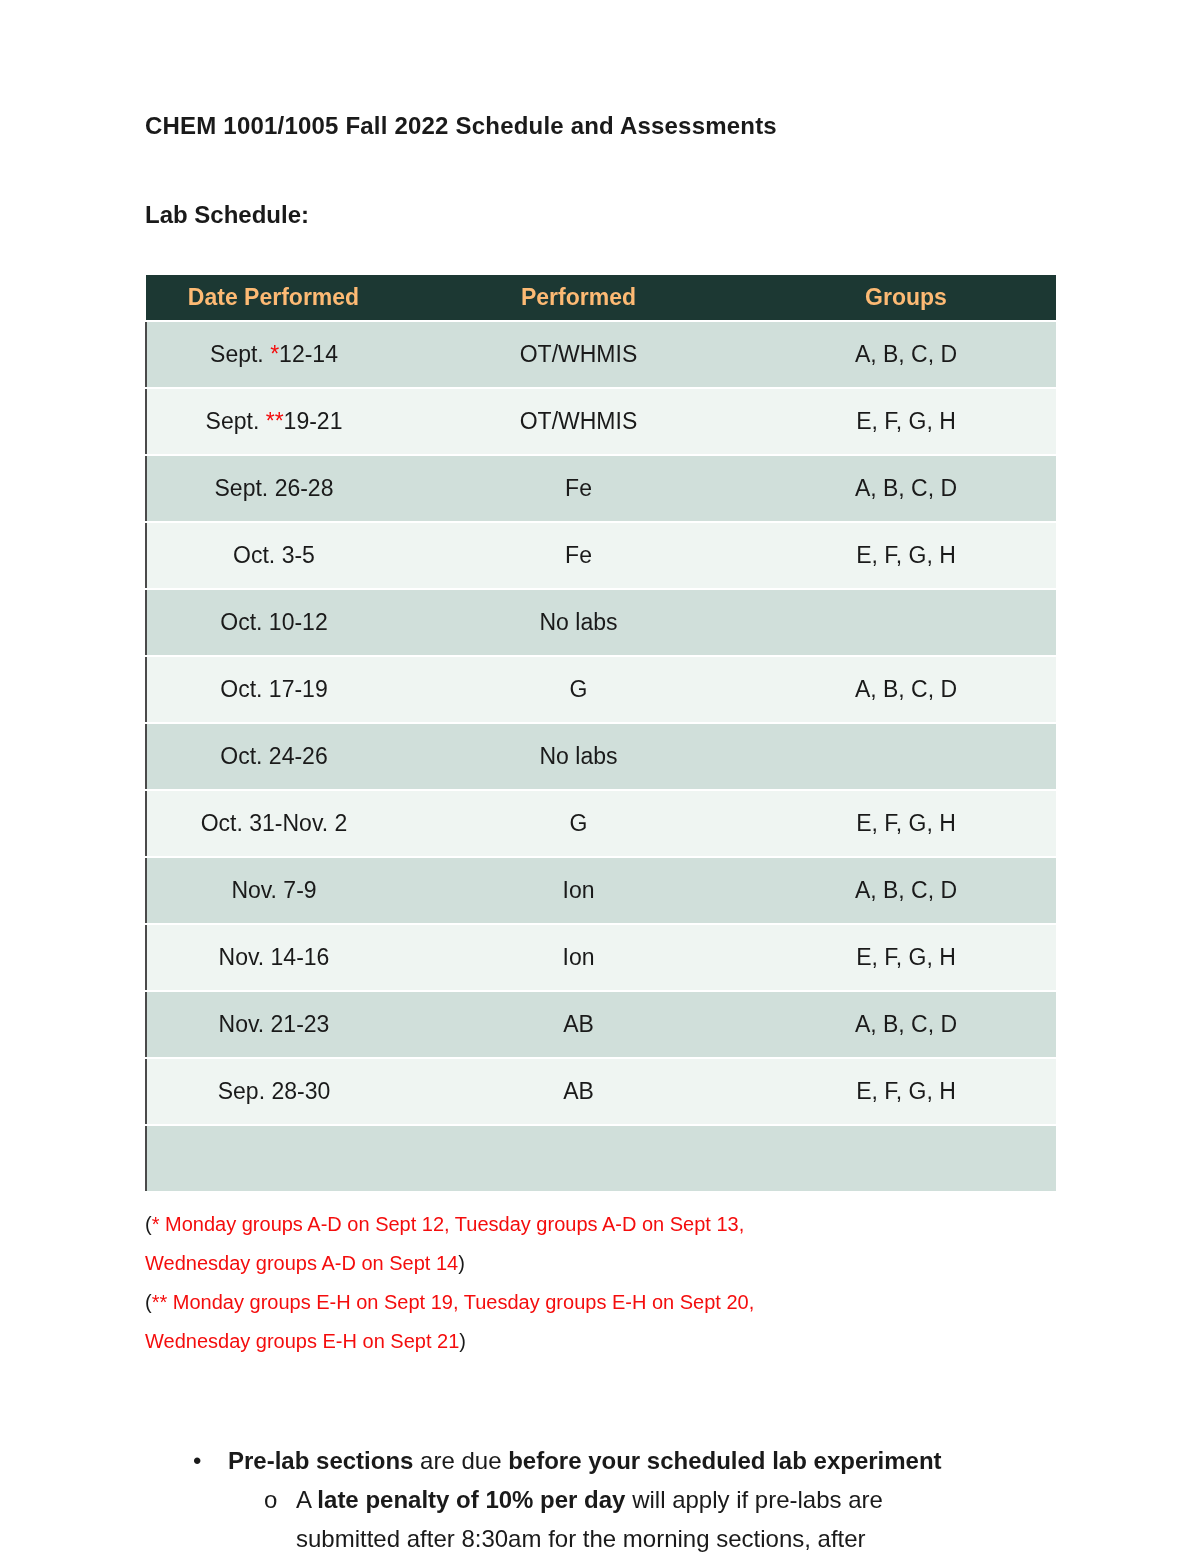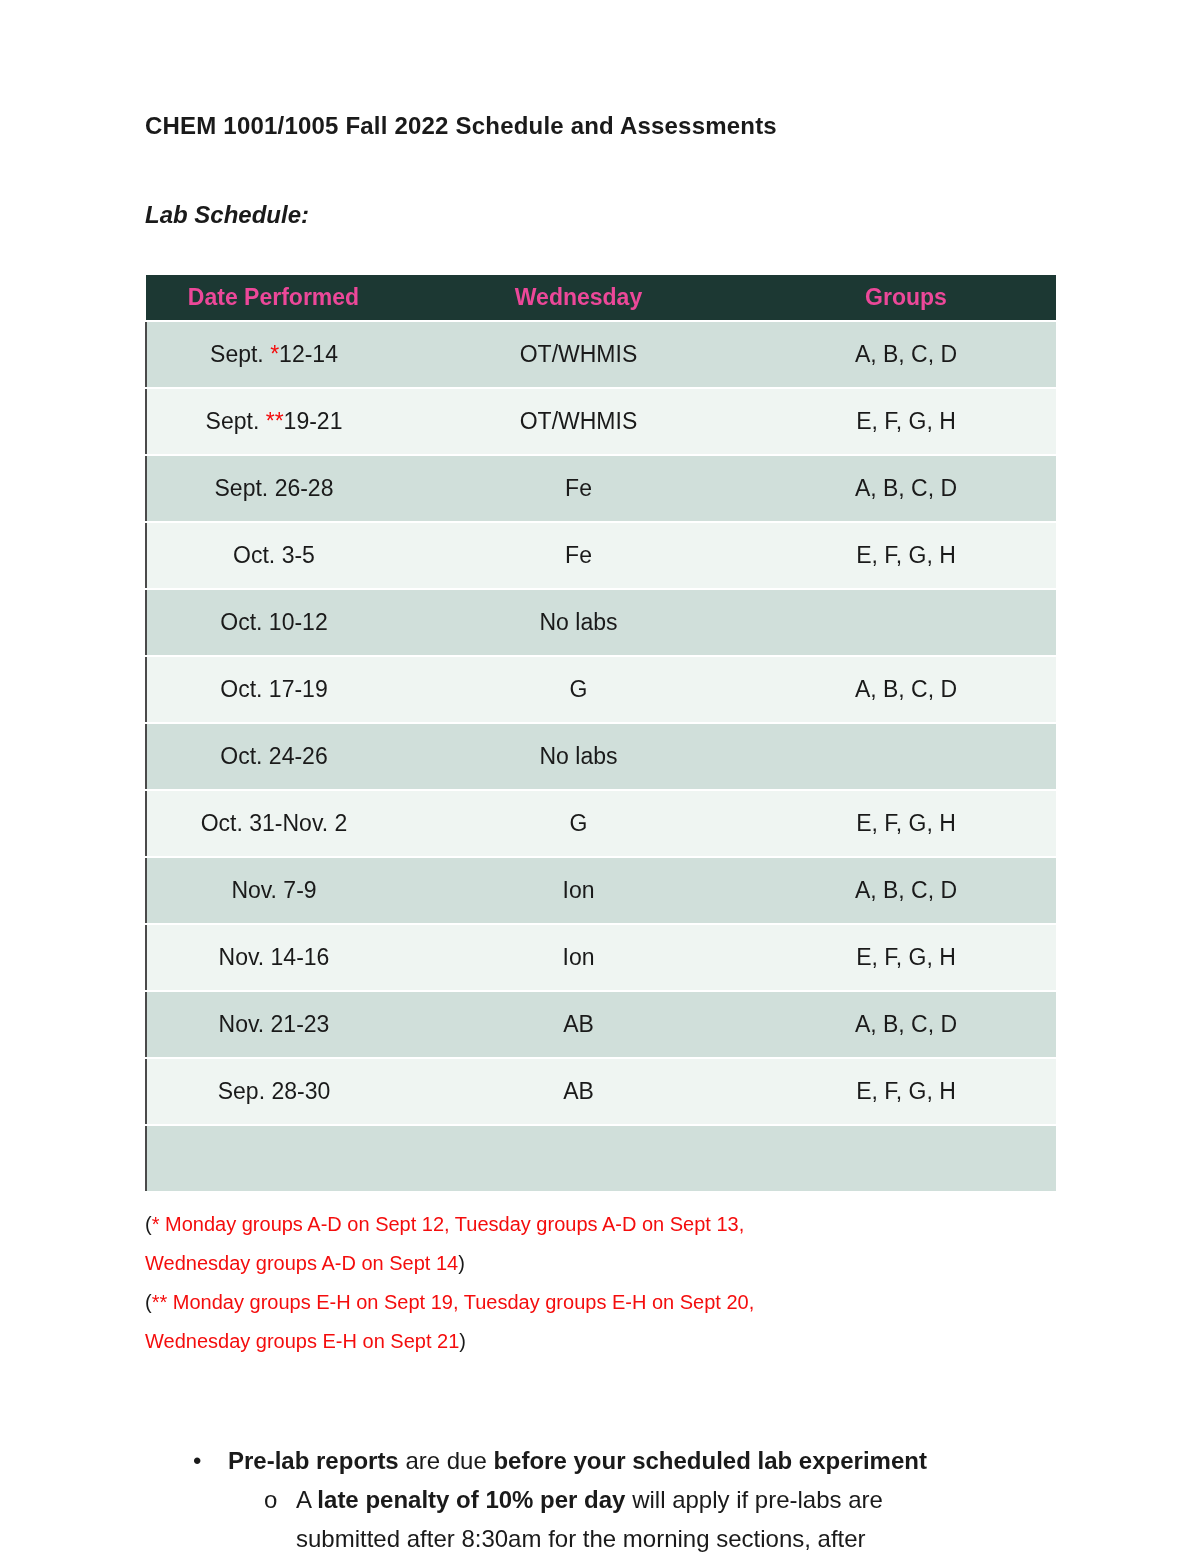--- a/index.html
+++ b/index.html
@@ -15,32 +15,32 @@
     overflow:hidden;
   }
   .content { padding:111px 145px 0 145px; }
 
   .doc-title {
     font-size:24px; font-weight:bold; line-height:30px;
     letter-spacing:0.2px;
   }
   .section-heading {
     margin-top:59px;
-    font-size:24px; font-weight:bold; font-style:italic; line-height:30px;
+    font-size:24px; font-weight:bold; line-height:30px;
   }
 
   table.schedule {
     margin-top:45px;
     width:910px;
     border-collapse:collapse;
     table-layout:fixed;
   }
   table.schedule th {
     background:var(--header-bg,#1c3833);
-    color:#ec4899;
+    color:#fdba74;
     font-size:23px; font-weight:bold;
     height:46px;
     text-align:center; vertical-align:middle;
     border-bottom:2px solid #ffffff;
   }
   table.schedule td {
     font-size:23px;
     height:67px;
     text-align:center; vertical-align:middle;
     border-bottom:2px solid #ffffff;
@@ -78,21 +78,21 @@
 
     <table class="schedule">
       <colgroup>
         <col style="width:255px">
           <col style="width:355px">
           <col style="width:300px">
       </colgroup>
       <thead>
         <tr>
           <th>Date Performed</th>
-          <th>Wednesday</th>
+          <th>Performed</th>
           <th>Groups</th>
         </tr>
       </thead>
       <tbody>
         <tr>
           <td><span>Sept. </span><span class="red">*</span><span>12-14</span></td>
           <td>OT/WHMIS</td>
           <td>A, B, C, D</td>
         </tr>
         <tr>
@@ -161,21 +161,21 @@
     <div class="footnotes">
       <p class="footnote"><span>(</span><span class="red">* Monday groups A-D on Sept 12, Tuesday groups A-D on Sept 13,
 Wednesday groups A-D on Sept 14</span><span>)</span></p>
       <p class="footnote"><span>(</span><span class="red">** Monday groups E-H on Sept 19, Tuesday groups E-H on Sept 20,
 Wednesday groups E-H on Sept 21</span><span>)</span></p>
     </div>
 
     <div class="bullets">
       <div class="bullet-item level-1">
         <span class="bullet-glyph">•</span>
-        <span class="bullet-text" style="white-space:nowrap;"><span class="b">Pre-lab reports</span><span> are due </span><span class="b">before your scheduled lab experiment</span></span>
+        <span class="bullet-text" style="white-space:nowrap;"><span class="b">Pre-lab sections</span><span> are due </span><span class="b">before your scheduled lab experiment</span></span>
       </div>
       <div class="bullet-item level-2">
         <span class="bullet-glyph">o</span>
         <span class="bullet-text"><span>A </span><span class="b">late penalty of 10% per day</span><span> will apply if pre-labs are
 submitted after 8:30am for the morning sections, after</span></span>
       </div>
     </div>
 
   </div>
 </div>

